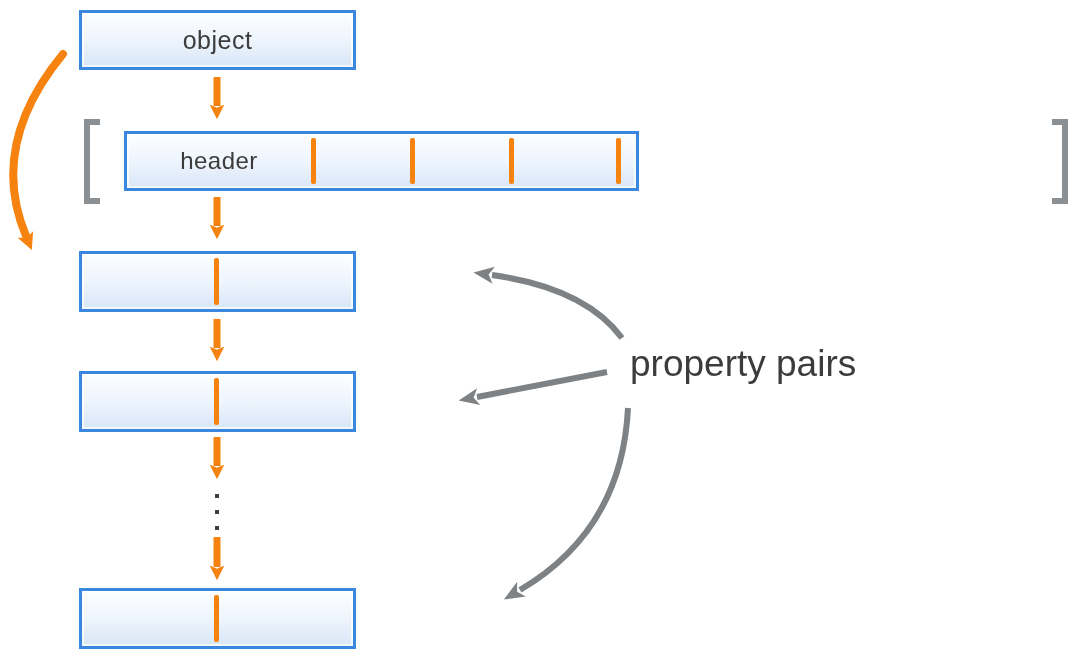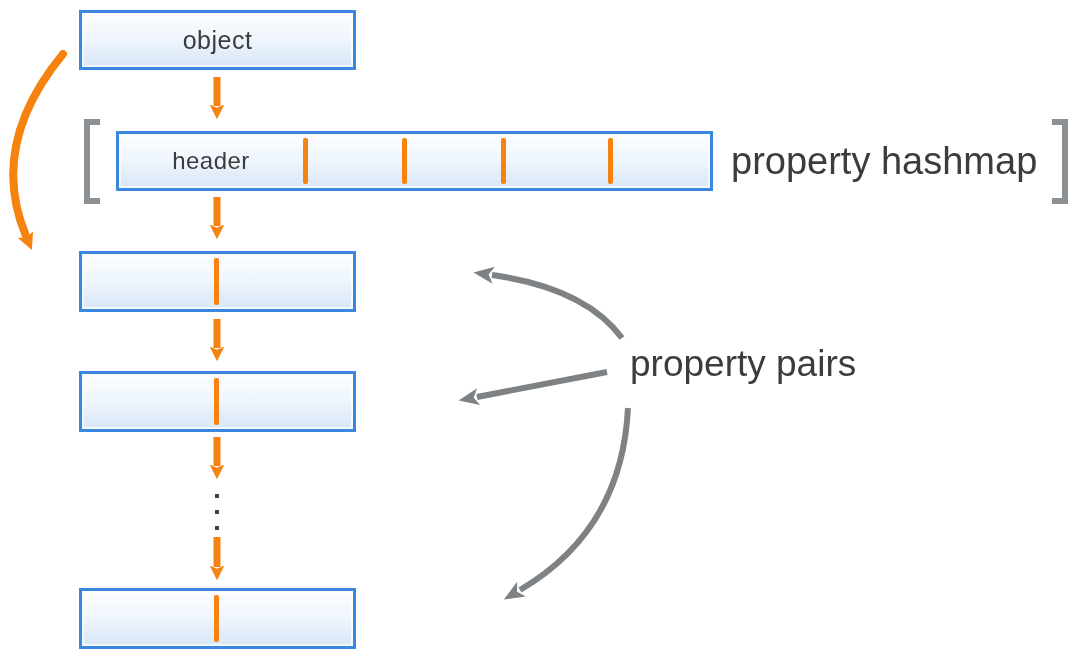--- a/index.html
+++ b/index.html
@@ -24,21 +24,21 @@
     pointer-events: none;
   }
   .box {
     position: absolute;
     box-sizing: border-box;
     border: 3px solid #3A87E0;
     background: linear-gradient(180deg, #FDFEFF 0%, #EEF5FD 50%, #D8E6F7 100%);
     box-shadow: inset 0 0 0 2px rgba(255,255,255,0.7);
   }
   .object-box   { left: 79px;  top: 10px;  width: 277px; height: 60px; }
-  .header-box   { left: 116px; top: 131px; width: 597px; height: 60px; text-decoration: underline; }
+  .header-box   { left: 124px; top: 131px; width: 515px; height: 60px; text-decoration: underline; }
   .pair-box     { left: 79px;  width: 277px; height: 61px; }
   .pair-box-1   { top: 251px; }
   .pair-box-2   { top: 371px; }
   .pair-box-3   { top: 588px; }
   .box-label {
     position: absolute;
     inset: 0;
     display: flex;
     align-items: center;
     justify-content: center;
@@ -150,21 +150,20 @@
   <div class="bracket bracket-right"></div>
 
   <div class="box header-box">
     <div class="header-cell-label">header</div>
     <div class="divider hdr-d1"></div>
     <div class="divider hdr-d2"></div>
     <div class="divider hdr-d3"></div>
     <div class="divider hdr-d4"></div>
   </div>
 
-  <div class="caption caption-hashmap">property hashmap</div>
 
   <div class="box pair-box pair-box-1">
     <div class="divider pair-divider"></div>
   </div>
   <div class="box pair-box pair-box-2">
     <div class="divider pair-divider"></div>
   </div>
   <div class="box pair-box pair-box-3">
     <div class="divider pair-divider"></div>
   </div>

